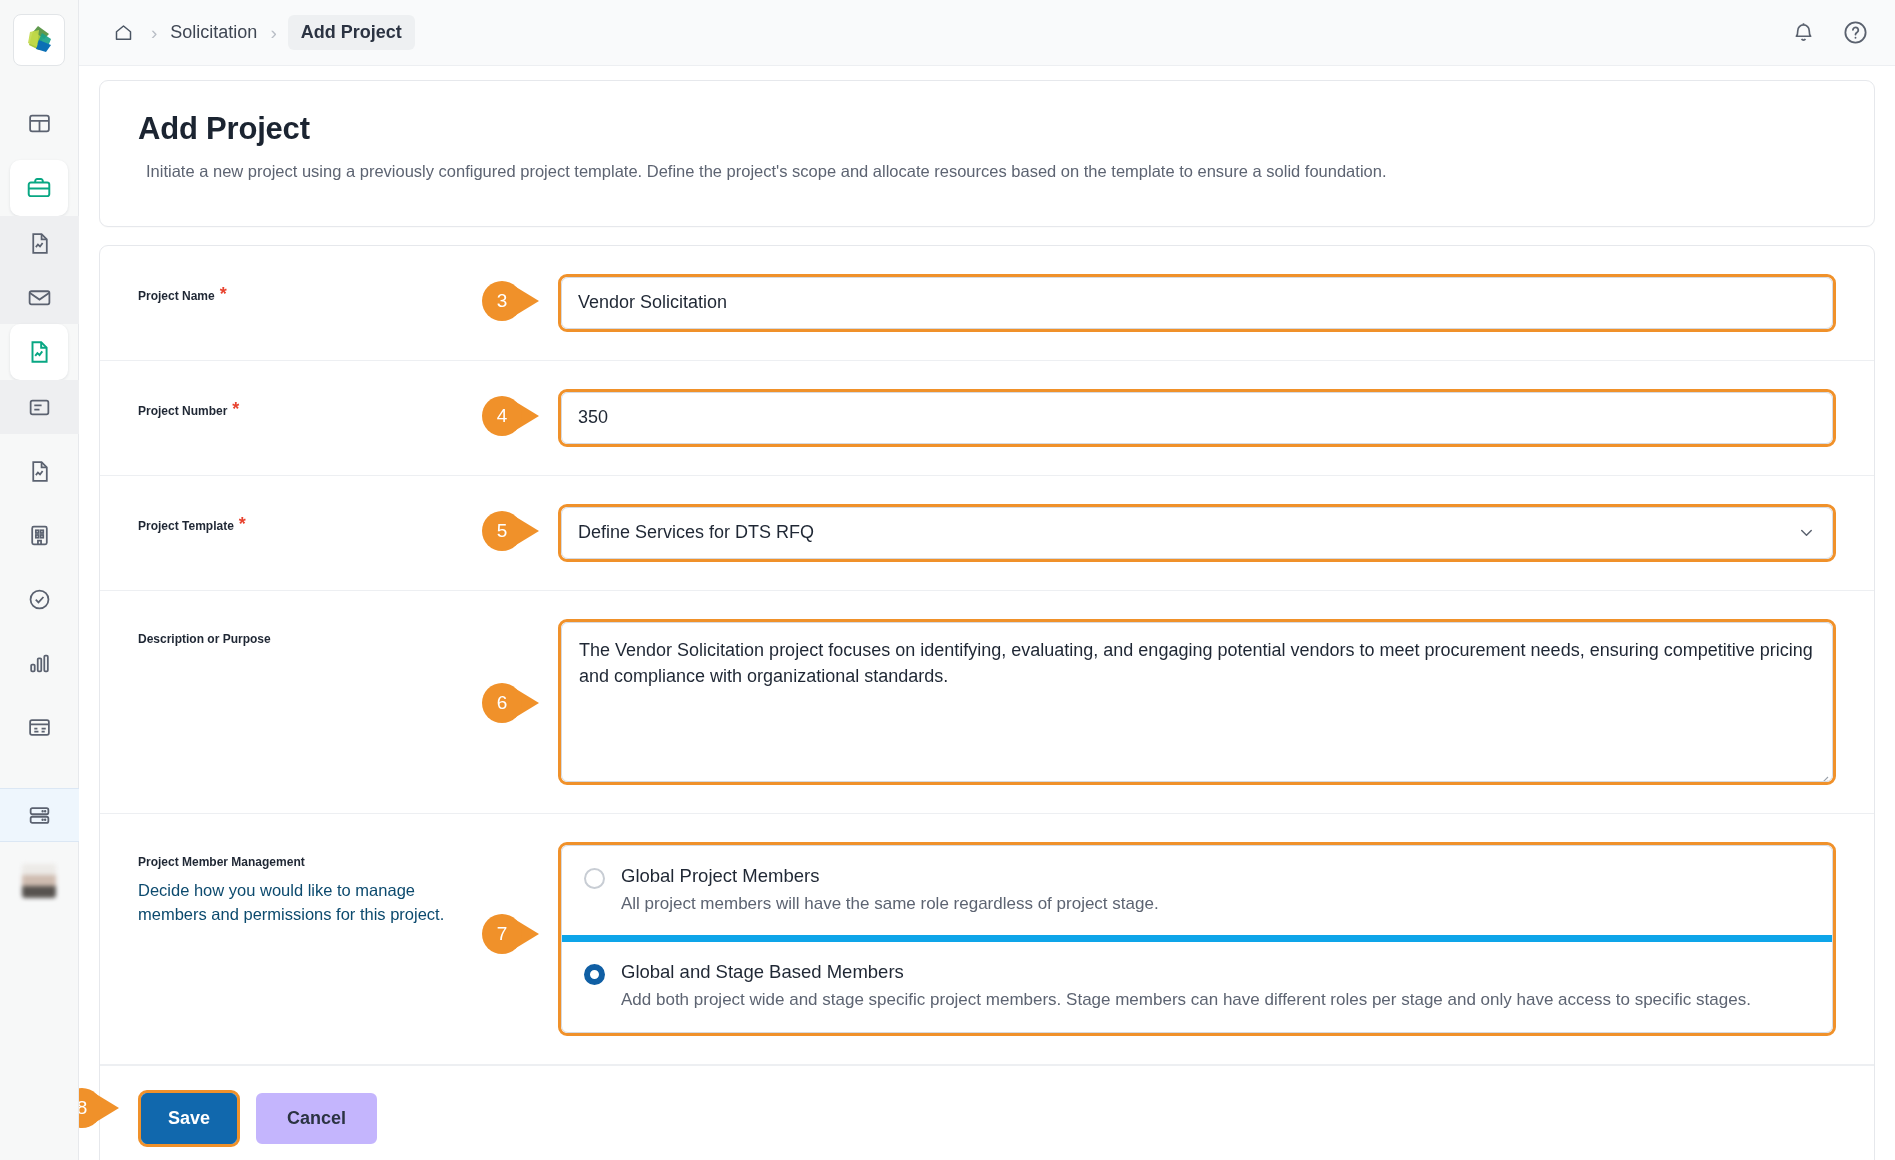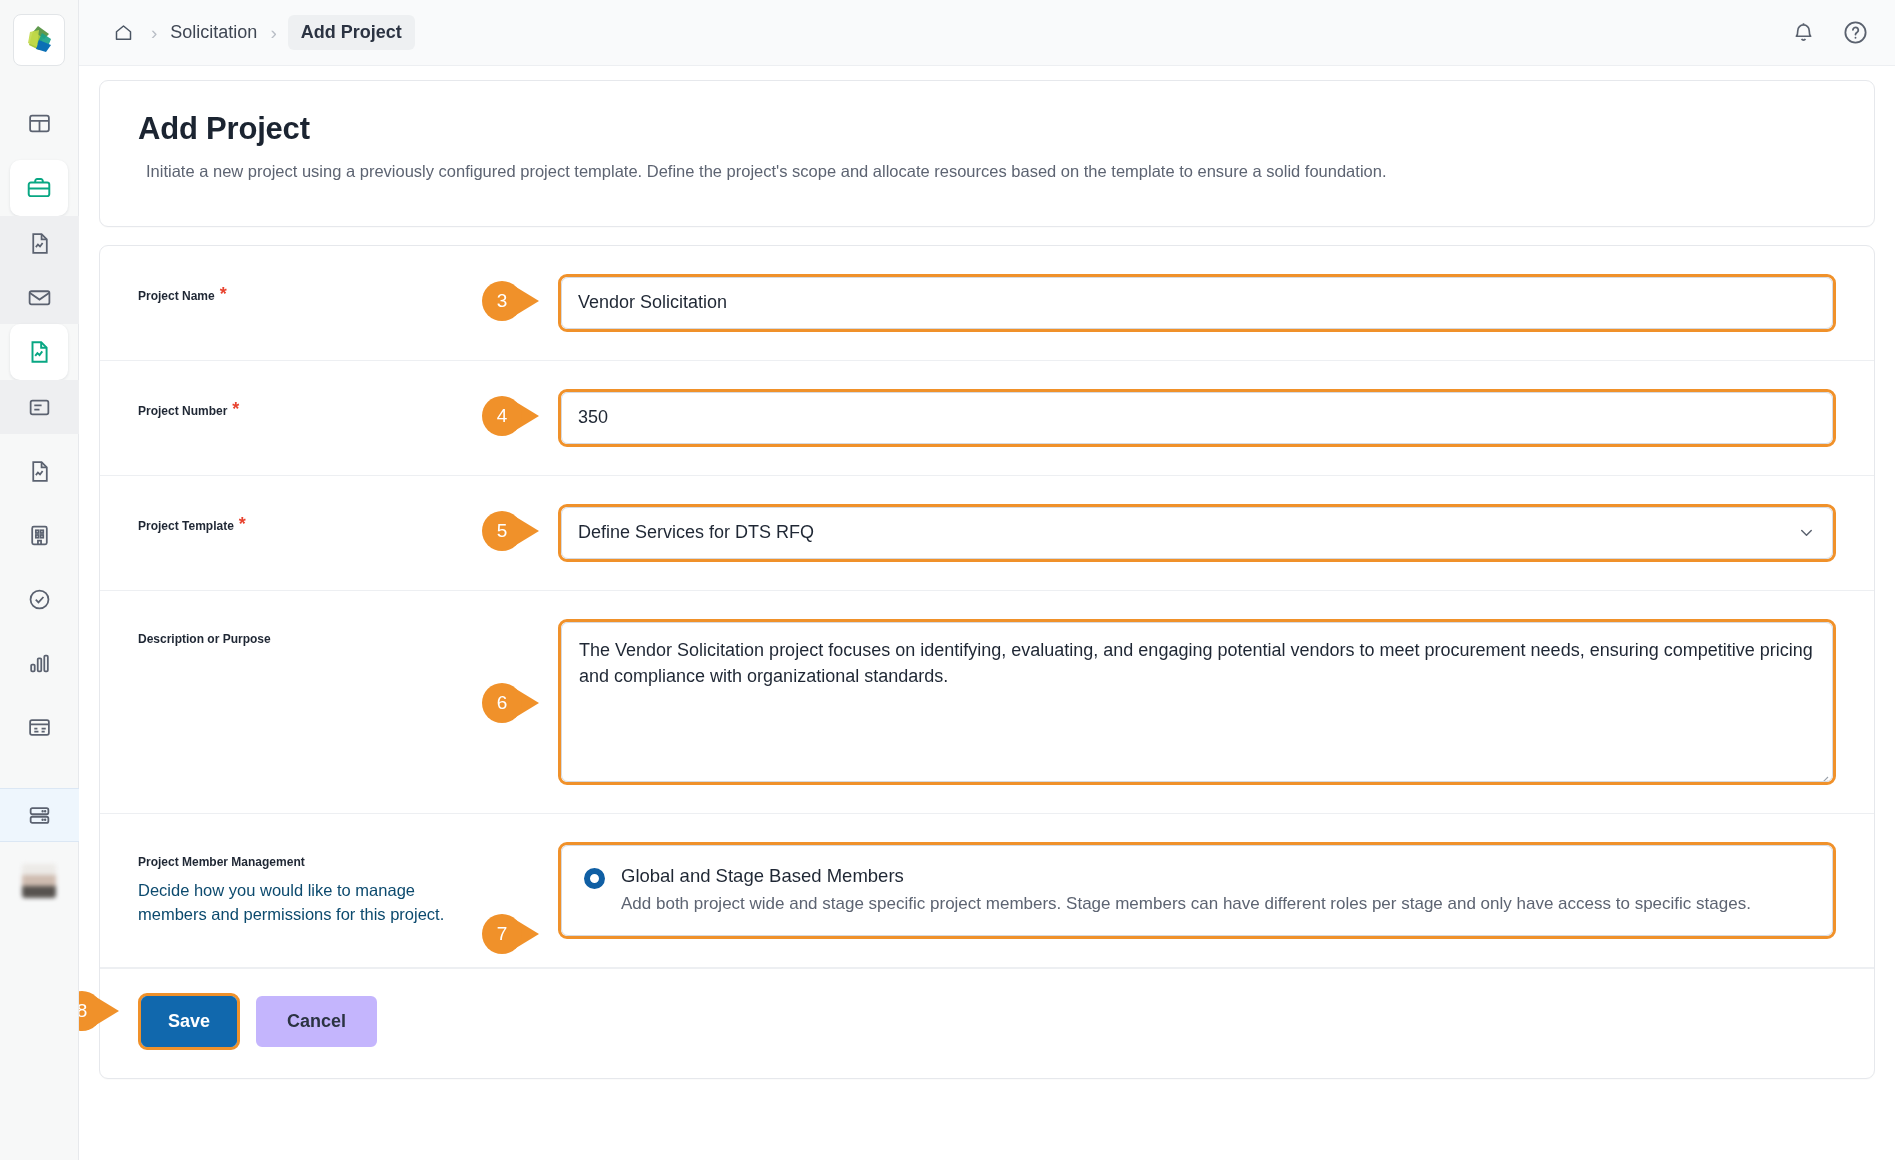--- a/index.html
+++ b/index.html
@@ -509,20 +509,27 @@
             <span class="label-help">Decide how you would like to manage members and permissions for this project.</span>
           </div>
           <div class="row-field">
             <div class="callout" style="left:-76px; top:72px;">
               <span class="bubble">7</span>
               <span class="tip"></span>
             </div>
             <div class="hl">
               <div class="radio-group">
 
+                <div class="radio-row">
+                  <span class="radio-outer"></span>
+                  <span class="radio-texts">
+                    <span class="radio-title" style="display:block">Global Project Members</span>
+                    <span class="radio-desc" style="display:block">All project members will have the same role regardless of project stage.</span>
+                  </span>
+                </div>
 
                 <div class="radio-row">
                   <span class="radio-outer checked"></span>
                   <span class="radio-texts">
                     <span class="radio-title" style="display:block">Global and Stage Based Members</span>
                     <span class="radio-desc" style="display:block">Add both project wide and stage specific project members. Stage members can have different roles per stage and only have access to specific stages.</span>
                   </span>
                 </div>
 
               </div>

